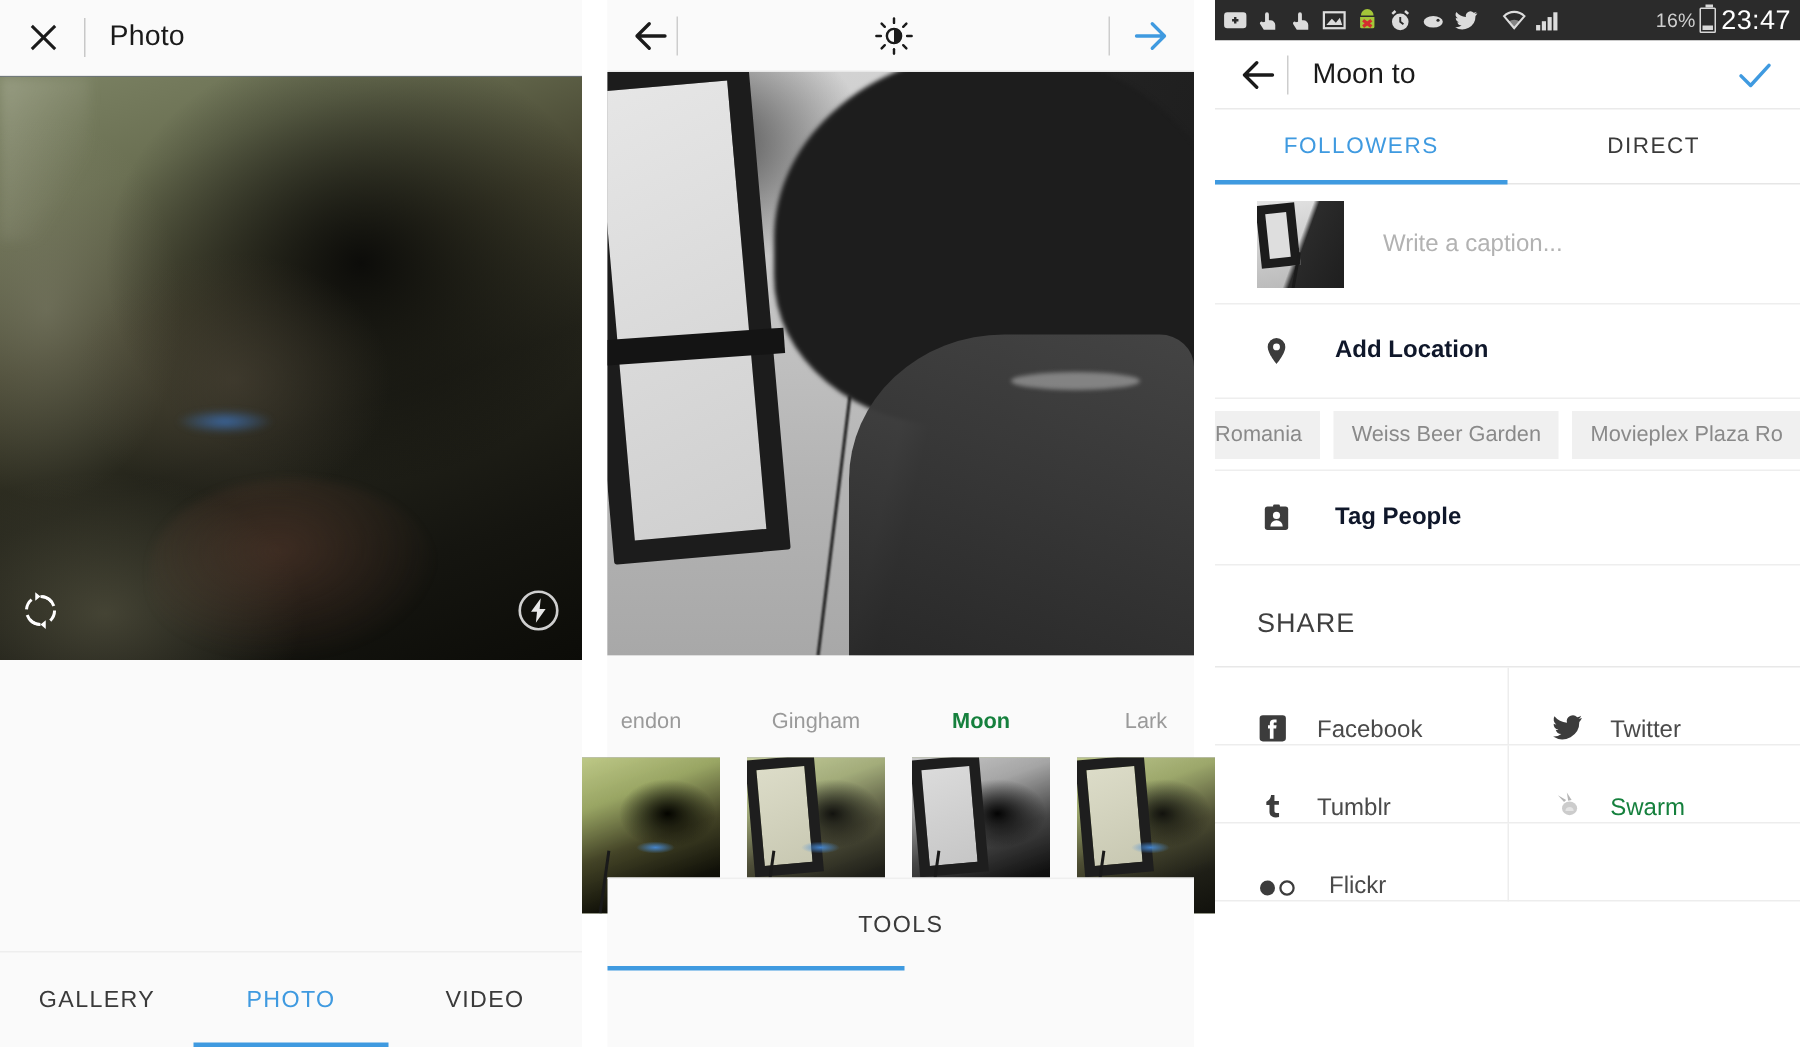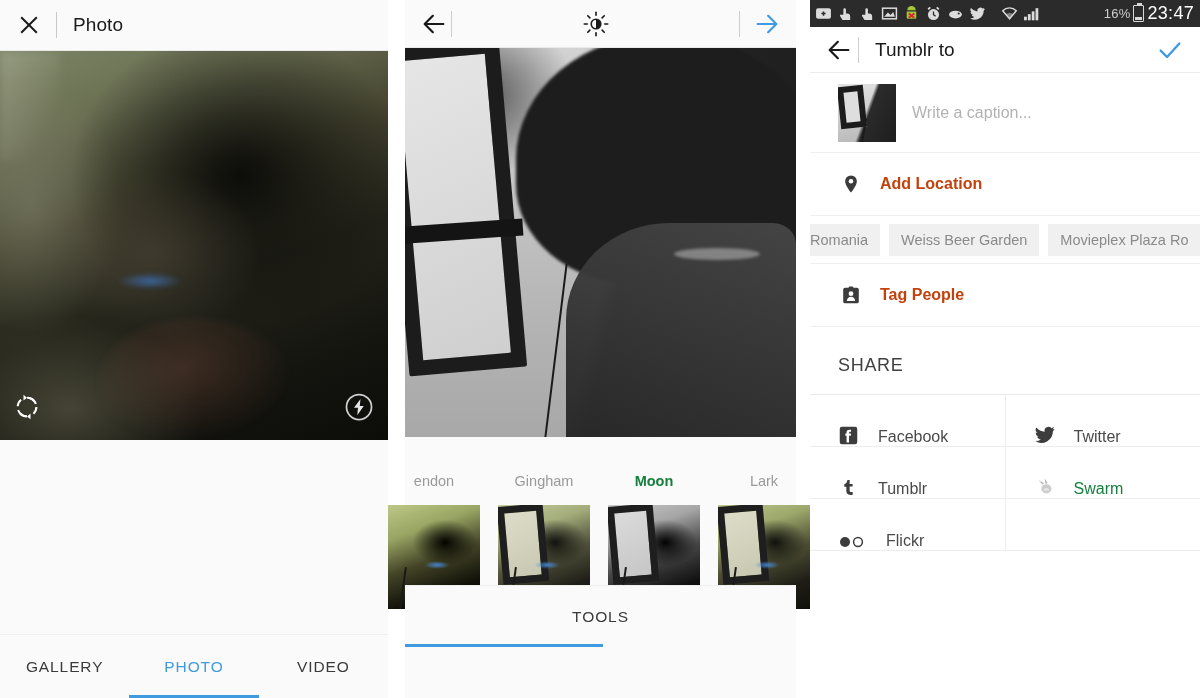--- a/index.html
+++ b/index.html
@@ -178,25 +178,25 @@
   .caption-row { display:flex; align-items:center; height:80px; padding:0 16px 0 28px; border-bottom:1px solid #eeeeee; }
   .caption-thumb { width:58px; height:58px; overflow:hidden; position:relative; background:#c0c0c0; flex:0 0 58px; }
   .ct-img {
     position:absolute; inset:0;
     background:
       linear-gradient(110deg, rgba(40,40,40,0) 48%, rgba(30,30,30,.93) 53%, rgba(24,24,24,.96) 100%),
       linear-gradient(170deg,#e3e3e3,#b6b6b6);
   }
   .ct-frame { position:absolute; left:1px; top:2px; width:26px; height:42px; border:6px solid #1c1c1c; transform:rotate(-6deg); background:#dedede; }
   .ct-wire { position:absolute; left:25px; top:34px; width:1.5px; height:26px; background:#1b1b1b; transform:rotate(10deg); }
-  .caption-placeholder { margin-left:16px; font-size:16px; color:#b2b2b2; }
+  .caption-placeholder { margin-left:26px; font-size:16px; color:#b2b2b2; }
 
   .row { display:flex; align-items:center; height:63px; padding:0 28px; border-bottom:1px solid #eeeeee; }
   .row-icon { width:26px; flex:0 0 26px; display:flex; align-items:center; justify-content:center; }
-  .row-label { margin-left:16px; font-size:16px; color:#c2410c; font-weight:bold; }
+  .row-label { margin-left:26px; font-size:16px; color:#0f172a; font-weight:bold; }
 
   .chips { display:flex; align-items:center; gap:9px; height:48px; padding-left:0; overflow:hidden; border-bottom:1px solid #eeeeee; }
   .chip {
     background:#f0f0f0; color:#8a8a8a; font-size:14.5px; padding:8px 12px; white-space:nowrap; flex:0 0 auto;
   }
   .chip:first-child { margin-left:-20px; }
 
   .share-head { font-size:18px; color:#3f3f3f; letter-spacing:.7px; padding:28px 0 18px 28px; }
   .share-grid { border-top:1px solid #e8e8e8; }
   .share-row { display:flex; }
@@ -393,26 +393,31 @@
       <div class="sb-pct">16%</div>
       <div class="battery"></div>
       <div class="sb-time">23:47</div>
     </div>
 
     <div class="p3-header">
       <svg class="arrow-back" viewBox="0 0 24 24">
         <path d="M20 12 H4.5 M11 5 L4 12 L11 19" fill="none" stroke="#1a1a1a" stroke-width="1.9" stroke-linecap="round" stroke-linejoin="round"></path>
       </svg>
       <div class="p3-sep"></div>
-      <div class="p3-title">Tumblr to</div>
+      <div class="p3-title">Moon to</div>
       <svg class="check-icon" viewBox="0 0 24 24">
         <path d="M4 12.5 L9.5 18 L20 6.5" fill="none" stroke="#3f9ae0" stroke-width="2" stroke-linecap="round" stroke-linejoin="round"></path>
       </svg>
     </div>
 
+    <div class="p3-tabs">
+      <div class="p3-tab active">FOLLOWERS</div>
+      <div class="p3-tab">DIRECT</div>
+      <div class="p3-underline"></div>
+    </div>
 
     <div class="caption-row">
       <div class="caption-thumb">
         <div class="ct-img"></div>
         <div class="ct-frame"></div>
         <div class="ct-wire"></div>
       </div>
       <div class="caption-placeholder">Write a caption...</div>
     </div>
 

